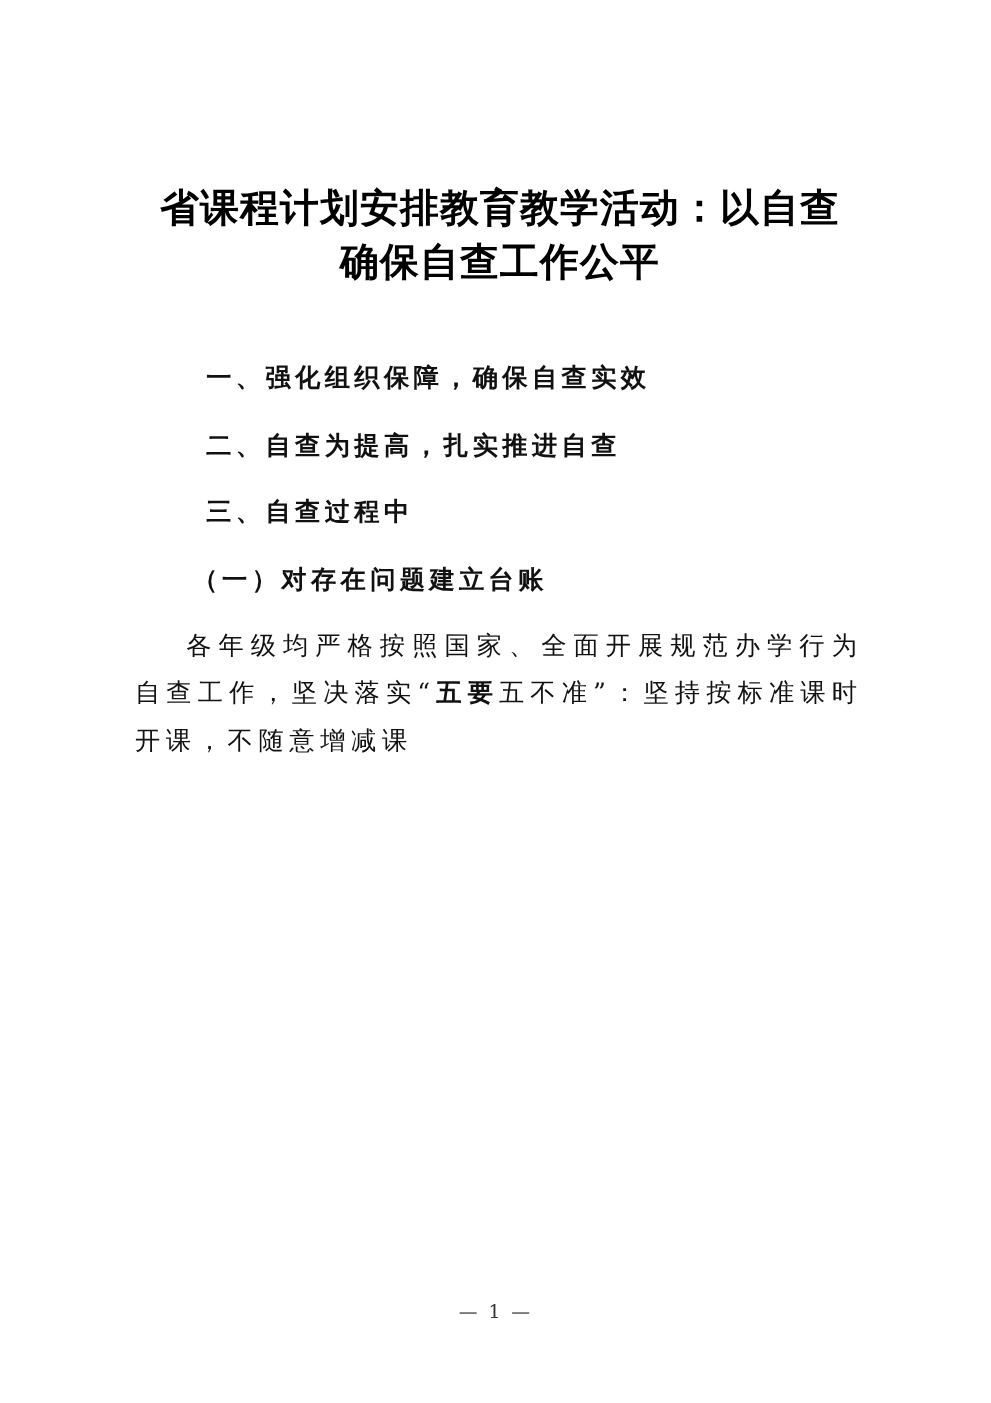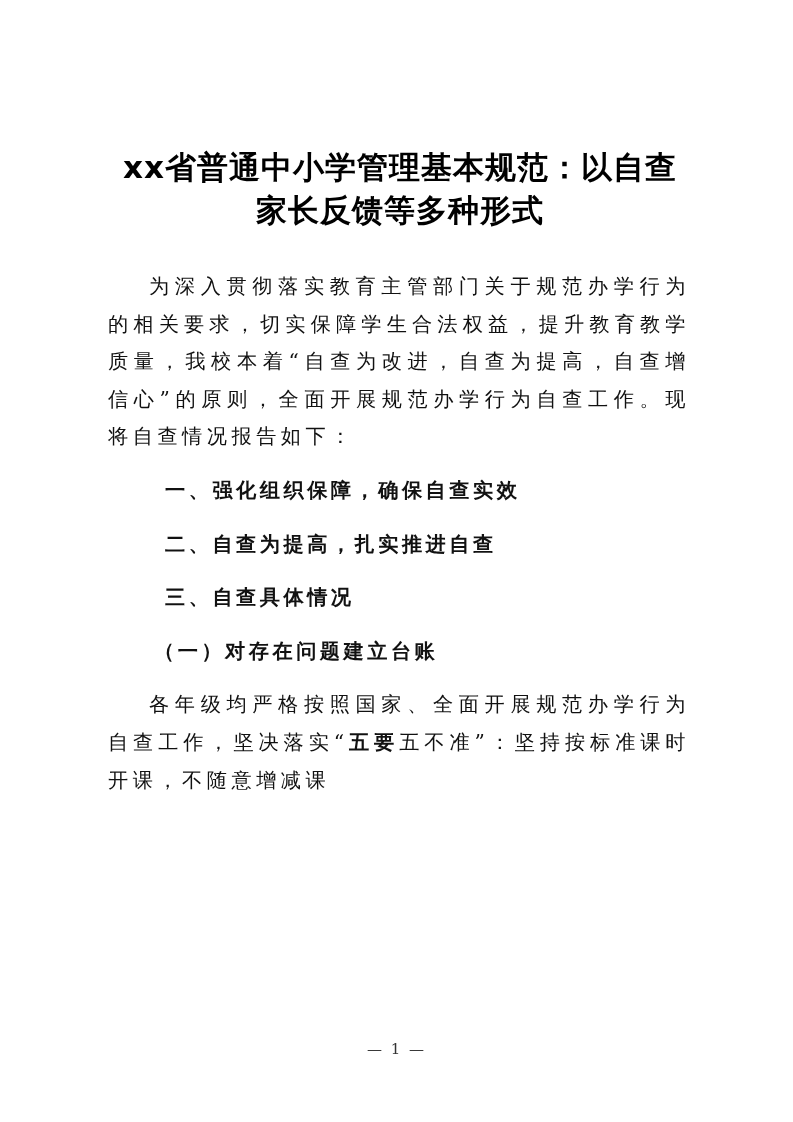--- a/index.html
+++ b/index.html
@@ -13,26 +13,25 @@
   .p { margin: 0; text-indent: 41px; }
   .h { margin: 16px; text-indent: 41px; font-weight: bold; letter-spacing: 3.5px; }
   .em { font-weight: bold; }
   .page-num { position: absolute; top: 1040px; left: 0; width: 793px; text-align: center;
               font-size: 15px; color: #333; letter-spacing: 2px; }
 </style>
 </head>
 <body>
 
 <div class="title">
-  <div>xx省普通中小学管理基本规范：以自查</div>
-  <div>家长反馈等多种形式</div>
+  <div>省课程计划安排教育教学活动：以自查</div>
+  <div>确保自查工作公平</div>
 </div>
 
 <div class="body-text">
-  <p class="p">为深入贯彻落实教育主管部门关于规范办学行为的相关要求，切实保障学生合法权益，提升教育教学质量，我校本着“自查为改进，自查为提高，自查增信心”的原则，全面开展规范办学行为自查工作。现将自查情况报告如下：</p>
   <p class="h">一、强化组织保障，确保自查实效</p>
   <p class="h">二、自查为提高，扎实推进自查</p>
-  <p class="h">三、自查具体情况</p>
+  <p class="h">三、自查过程中</p>
   <p class="h" style="text-indent:30px">（一）对存在问题建立台账</p>
   <p class="p"><span>各年级均严格按照国家、全面开展规范办学行为自查工作，坚决落实“</span><span class="em">五要</span><span>五不准”：坚持按标准课时开课，不随意增减课</span></p>
 </div>
 
 <div class="page-num">— 1 —</div>
 
 </body></html>

